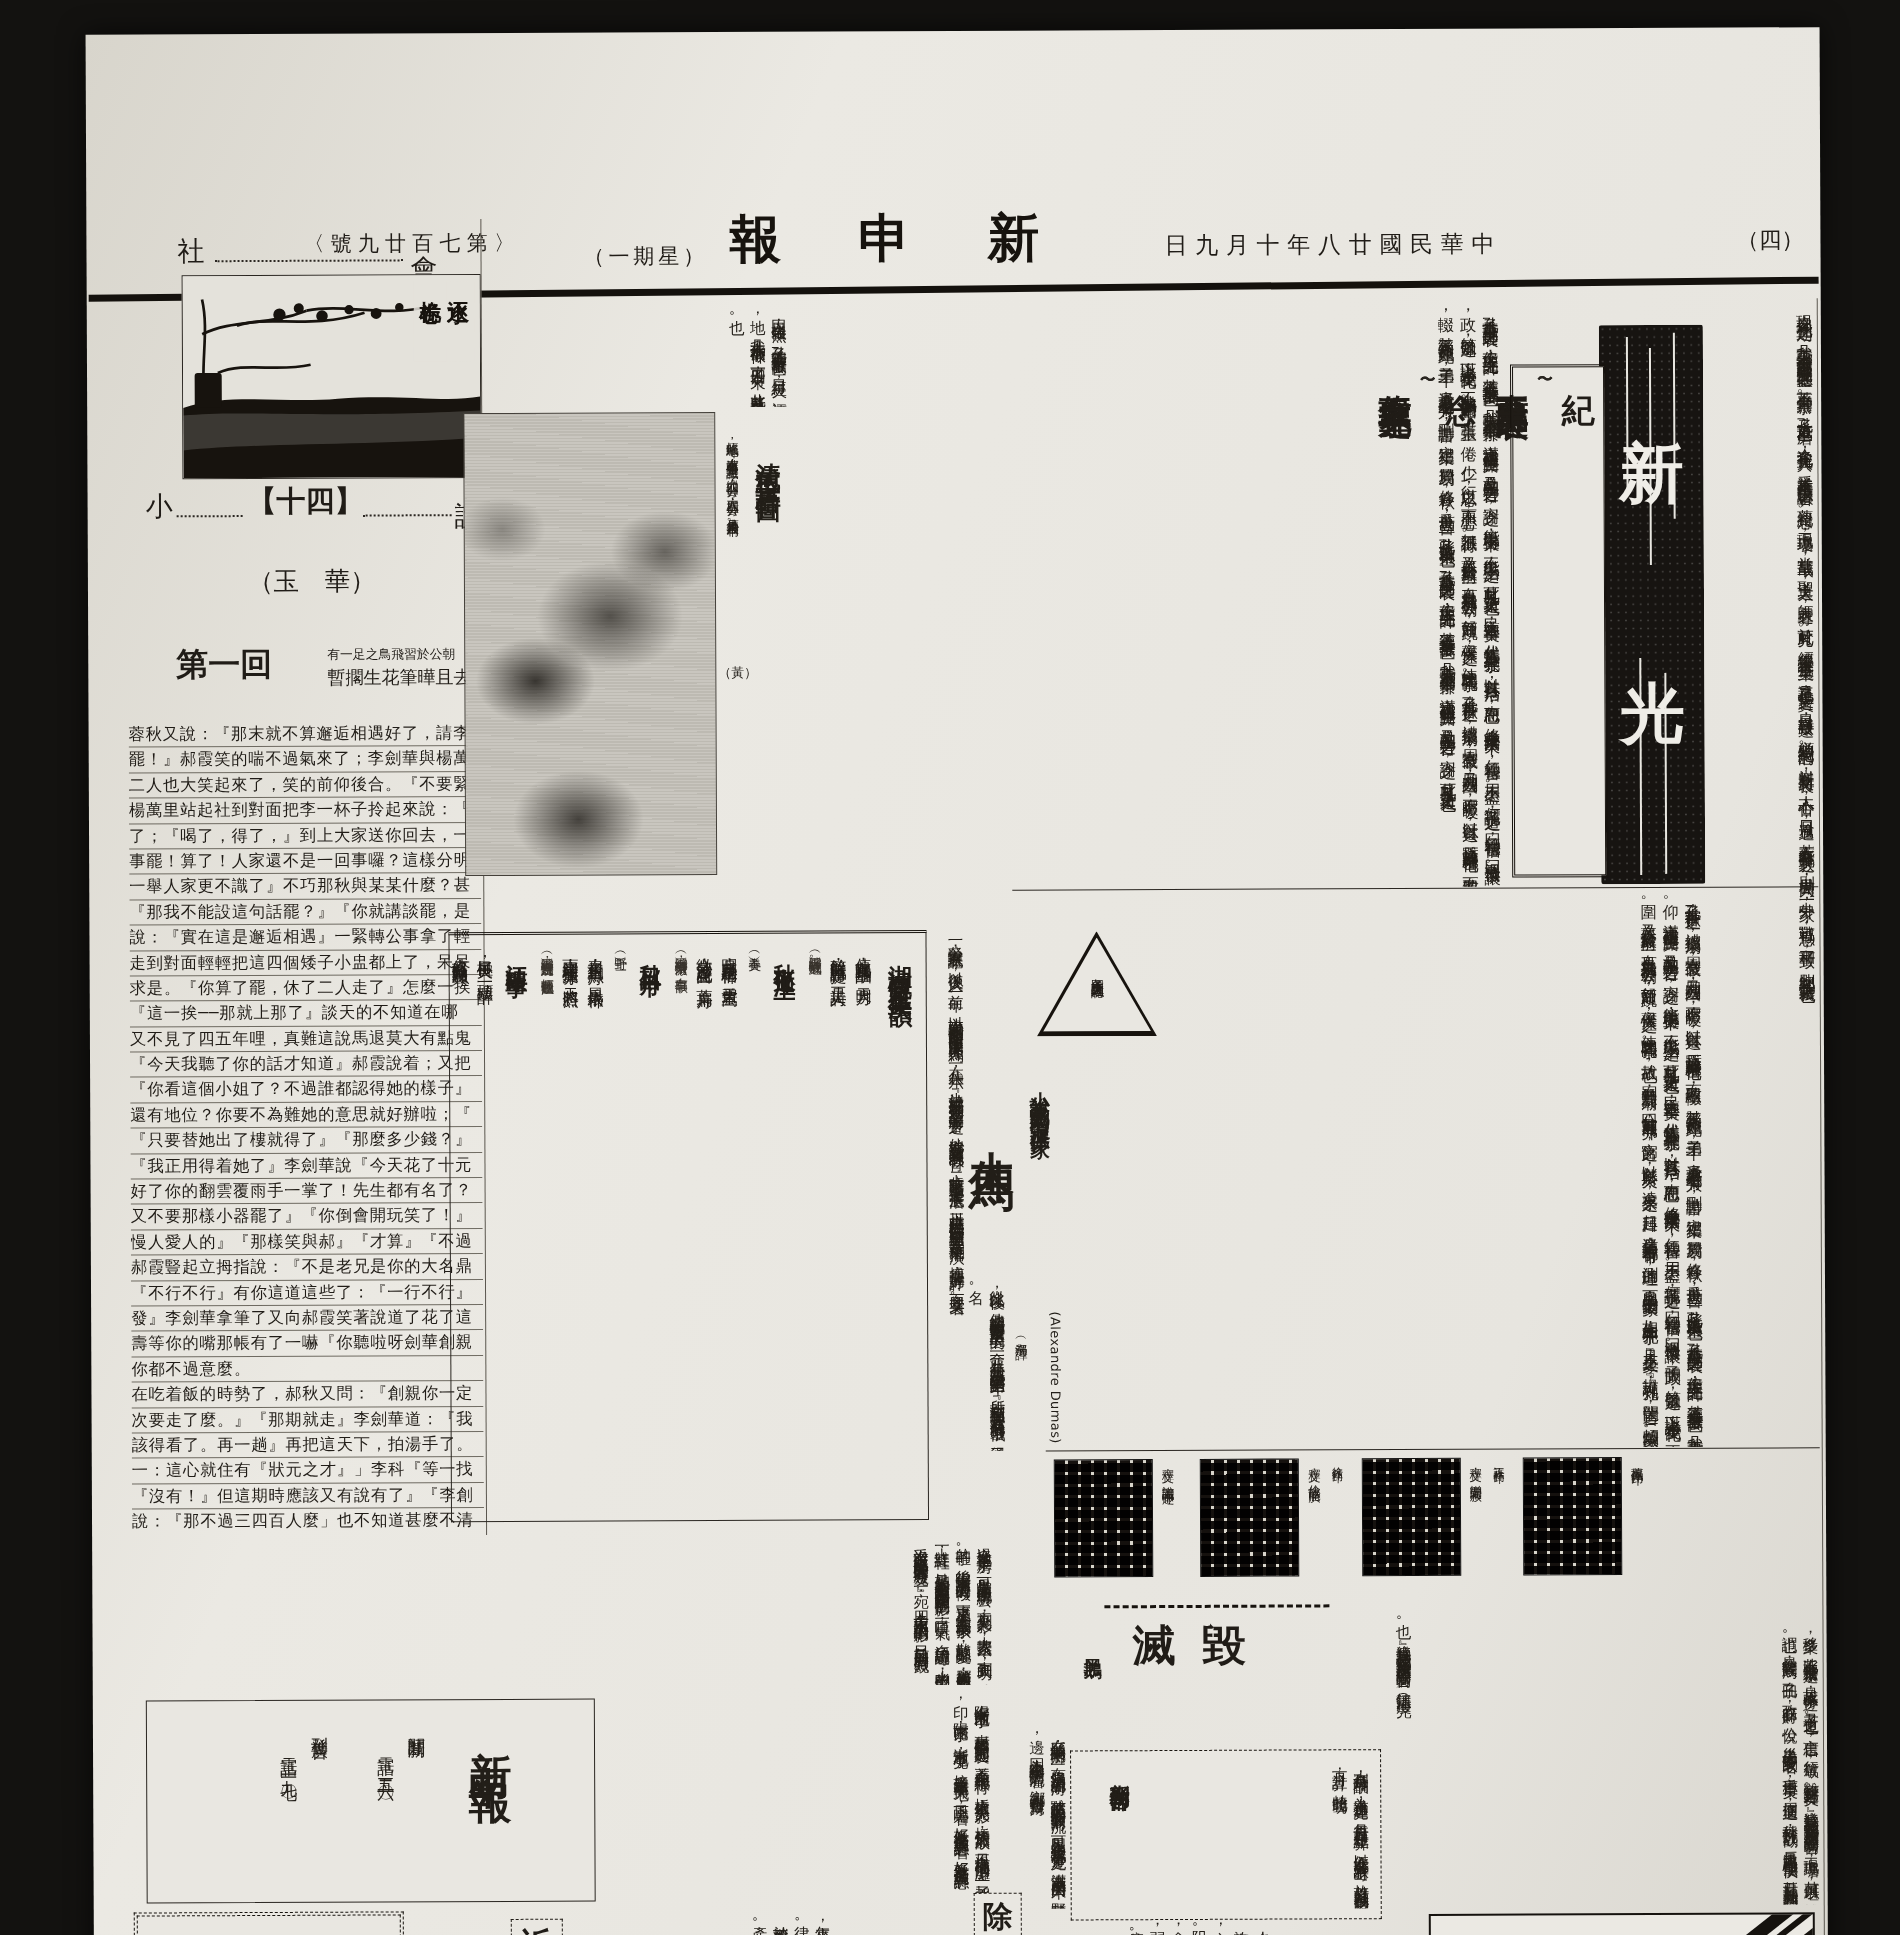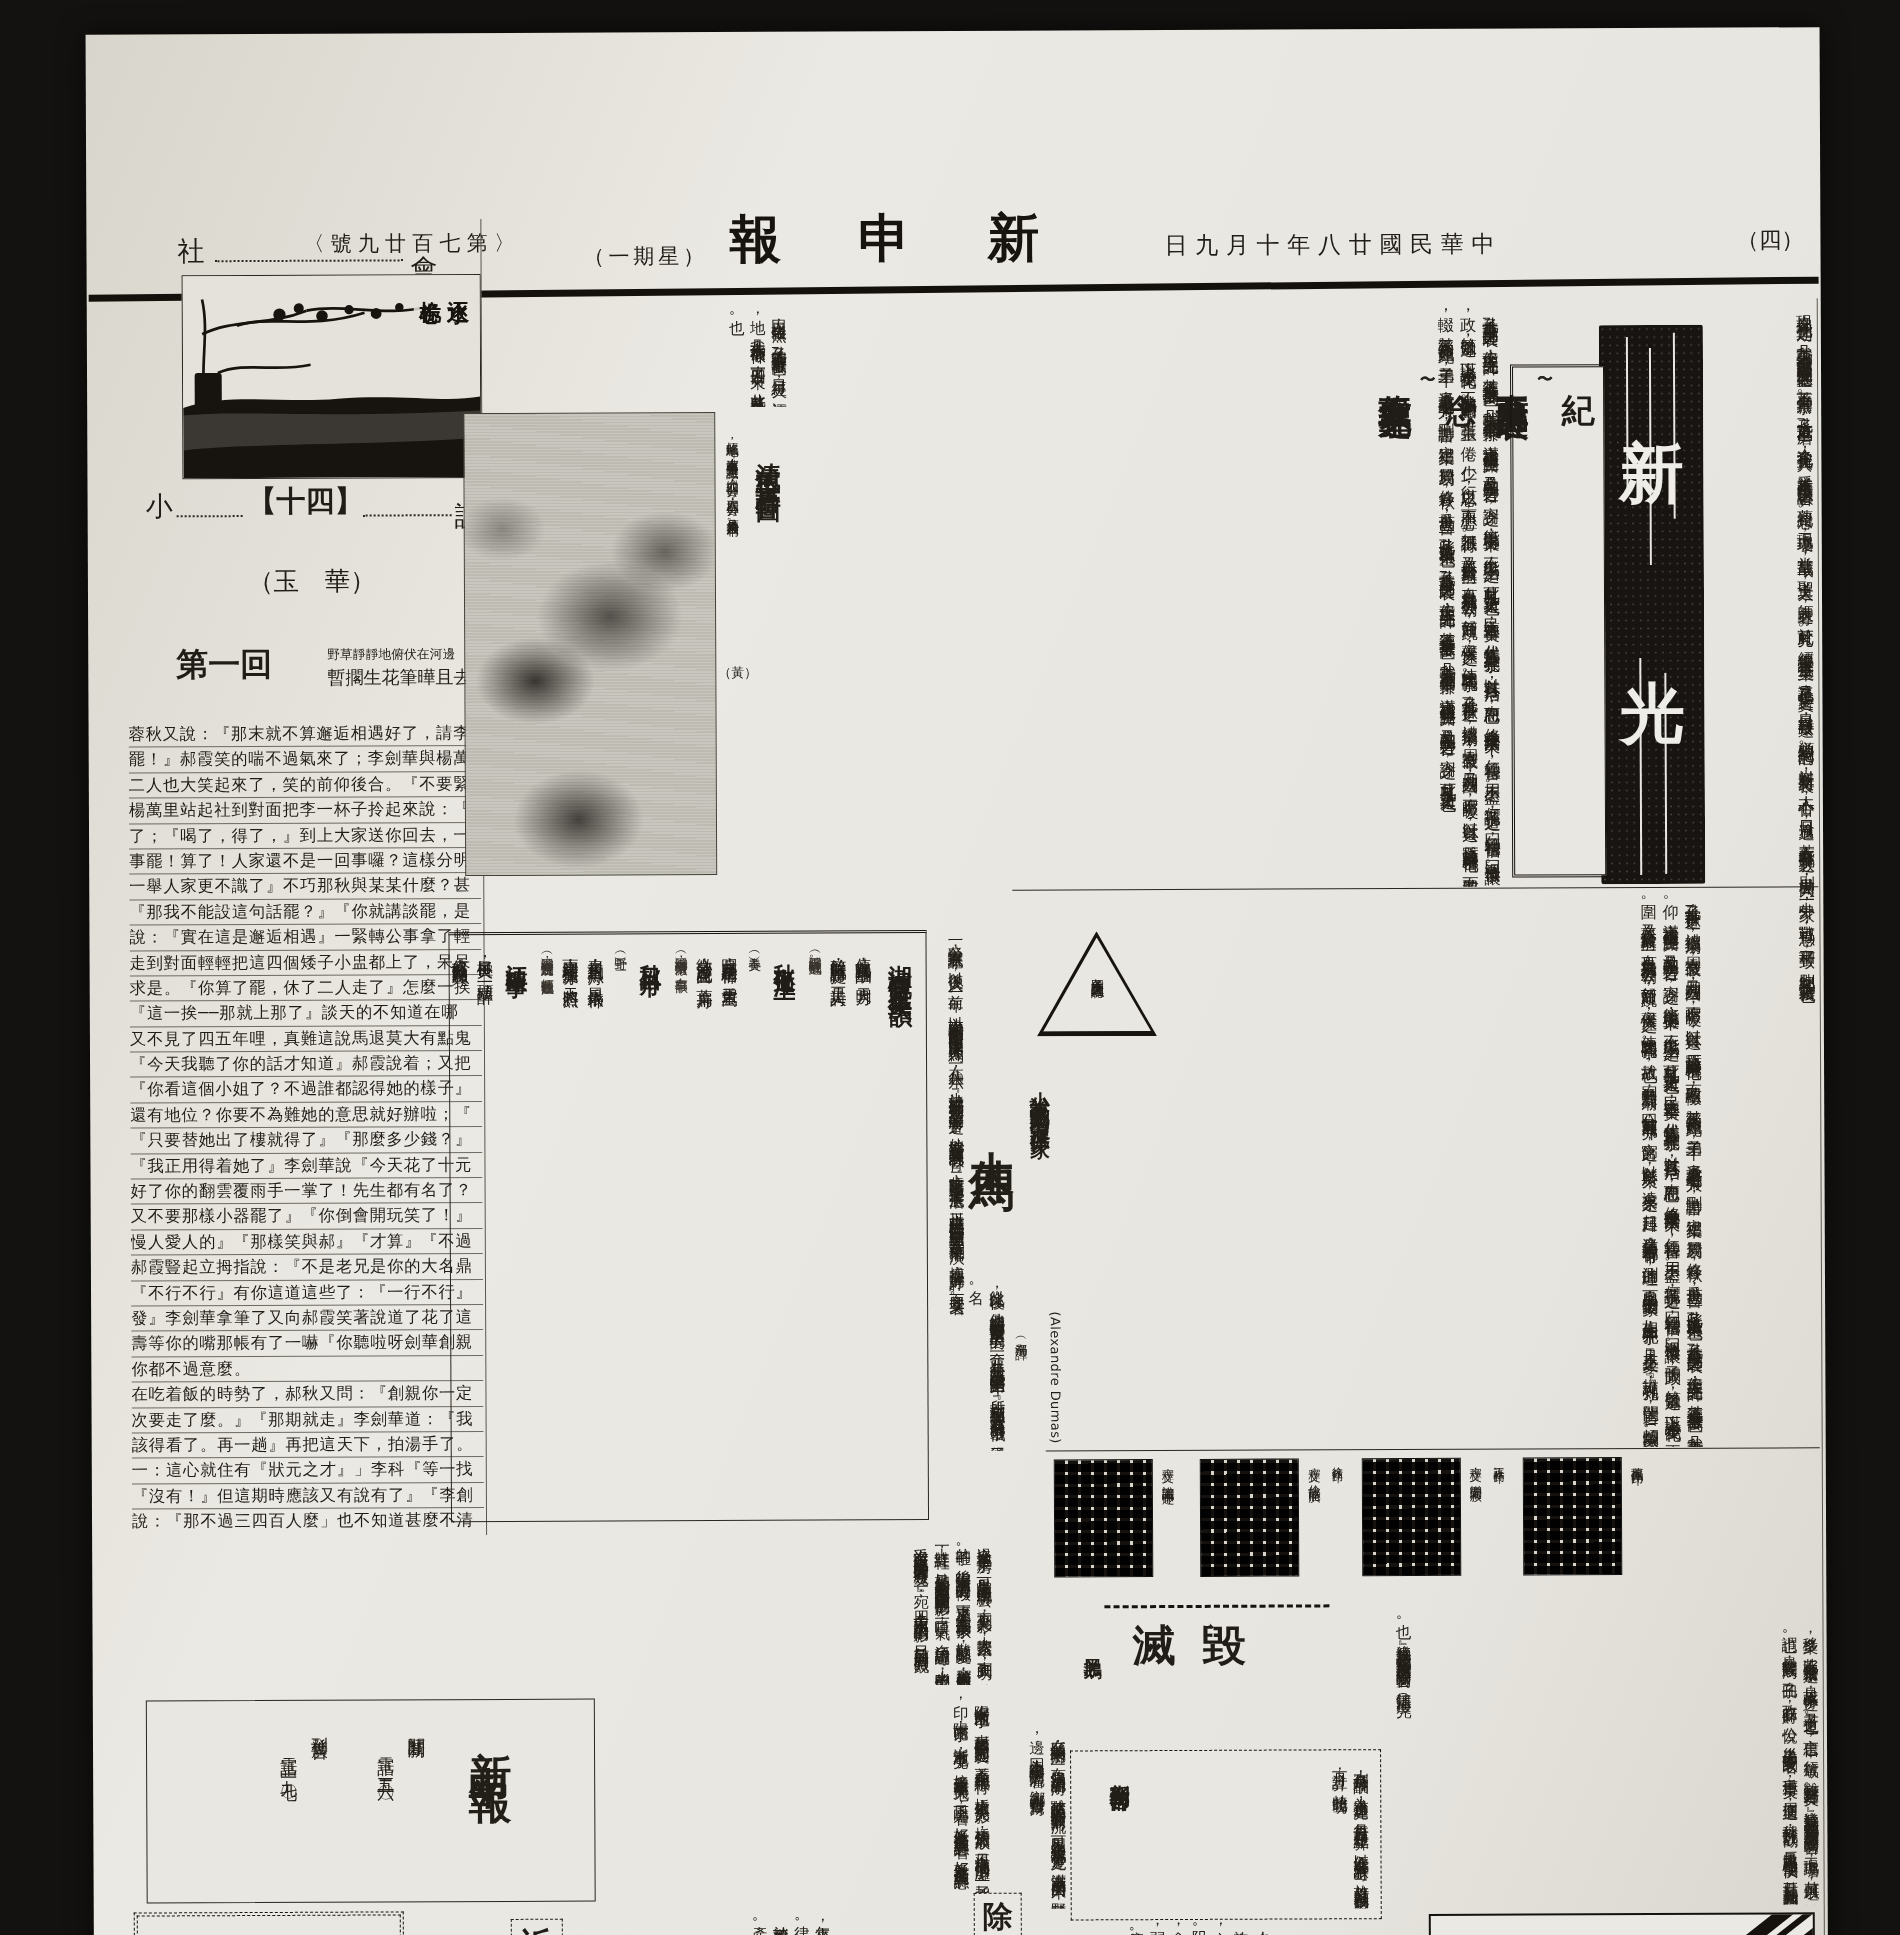--- a/index.html
+++ b/index.html
@@ -120,21 +120,21 @@
   </div>
 
   <div class="h serif" style="left:149px;top:485px;font-size:27px">小</div>
   <div class="dotline" style="left:180px;top:512px;width:66px"></div>
   <div class="h serif" style="left:251px;top:479px;font-size:29px;font-weight:bold">【十四】</div>
   <div class="dotline" style="left:366px;top:512px;width:89px"></div>
   <div class="h serif" style="left:458px;top:496px;font-size:27px">說</div>
 
   <div class="h serif" style="left:251px;top:561px;font-size:25.6px">（玉　華）</div>
   <div class="h serif" style="left:179px;top:640px;font-size:32px;font-weight:bold">第一回</div>
-  <div class="h" style="left:330px;top:644px;font-size:12.8px">野草靜靜地俯伏在河邊</div>
+  <div class="h" style="left:330px;top:644px;font-size:12.8px">有一足之鳥飛習於公朝</div>
   <div class="h" style="left:330px;top:663px;font-size:18px">暫擱生花筆曄且去爲官</div>
 
   <div class="srows" style="left:131px;top:719px;width:352px;height:810px">
 
   <div class="srow">蓉秋又說：『那末就不算邂逅相遇好了，請李</div>
       <div class="srow">罷！』郝霞笑的喘不過氣來了；李劍華與楊萬</div>
       <div class="srow">二人也大笑起來了，笑的前仰後合。『不要緊』</div>
       <div class="srow">楊萬里站起社到對面把李一杯子拎起來說：『</div>
       <div class="srow">了；『喝了，得了，』到上大家送你回去，一</div>
       <div class="srow">事罷！算了！人家還不是一回事囉？這樣分明</div>

